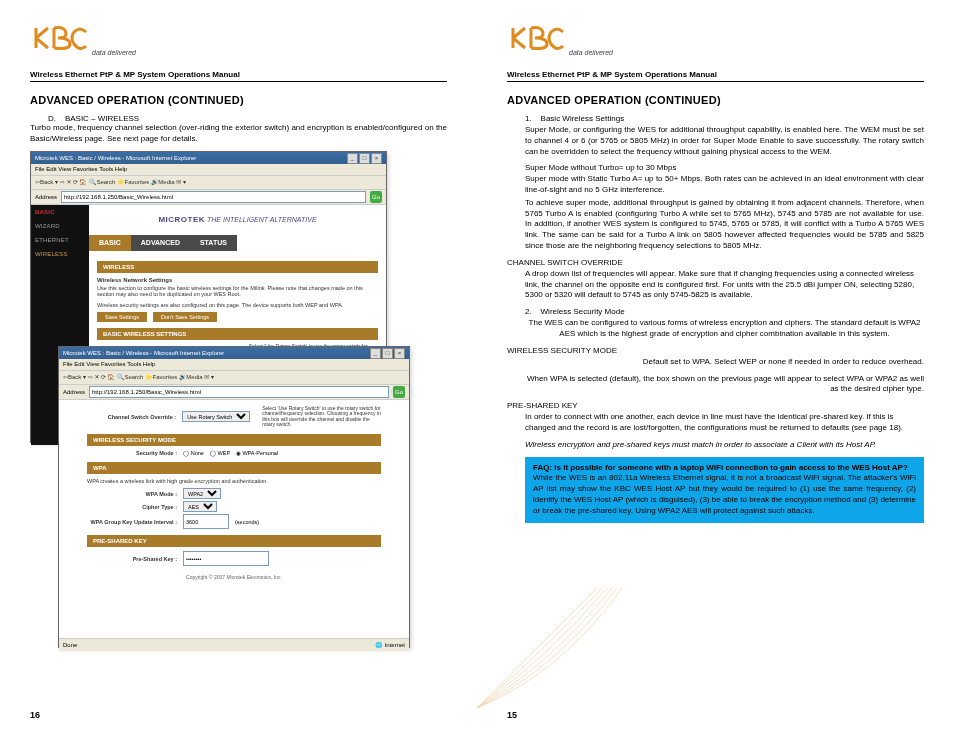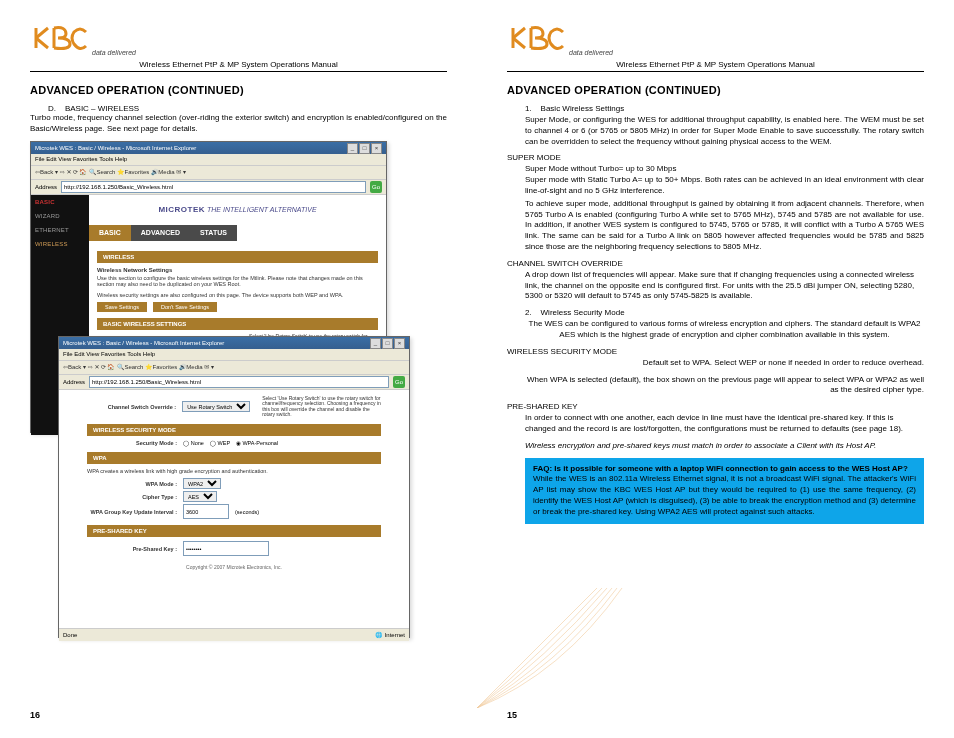--- a/index.html
+++ b/index.html
@@ -17,21 +17,21 @@
     width: 477px;
     height: 738px;
     padding: 18px 30px 18px 30px;
     box-sizing: border-box;
     position: relative;
   }
   .logo-row { display: flex; align-items: flex-end; height: 40px; }
   .logo { width: 60px; height: 34px; position: relative; }
   .logo svg { width: 100%; height: 100%; }
   .tagline { font-style: italic; font-size: 7px; color: #444; margin-left: 2px; position: relative; top: -2px; }
-  .header-bar { border-bottom: 1.5px solid #000; margin-top: 2px; padding-bottom: 2px; text-align: center; font-weight: normal; font-size: 8px; }
+  .header-bar { border-bottom: 1.5px solid #000; margin-top: 12px; padding-bottom: 2px; text-align: left; font-weight: bold; font-size: 8px; }
   .section-title { font-weight: bold; font-size: 11px; margin: 12px 0 8px 0; letter-spacing: 0.3px; }
   .subsec { margin-left: 18px; font-size: 8px; }
   .body-text { font-size: 8px; line-height: 1.35; text-align: justify; margin: 0 0 6px 0; }
   .body-text.indent { margin-left: 18px; }
   .label-line { font-size: 8px; margin: 6px 0 2px 0; }
   .num-item { margin-left: 18px; font-size: 8px; margin-bottom: 2px; }
   .italic { font-style: italic; }
   .faq-box { background: #0ea5e9; padding: 6px 8px; font-size: 8px; line-height: 1.35; text-align: justify; }
   .faq-box .q { font-weight: bold; }
   .pagenum { position: absolute; bottom: 18px; font-size: 9px; font-weight: bold; }
@@ -235,21 +235,20 @@
   </div>
   <div class="header-bar">Wireless Ethernet PtP &amp; MP System Operations Manual</div>
   <div class="section-title">ADVANCED OPERATION (CONTINUED)</div>
 
   <div class="num-item">
     <span>1.</span>&nbsp;&nbsp;&nbsp;
     <span>Basic Wireless Settings</span>
   </div>
   <p class="body-text indent">Super Mode, or configuring the WES for additional throughput capability, is enabled here. The WEM must be set to channel 4 or 6 (or 5765 or 5805 MHz) in order for Super Mode Enable to save successfully. The rotary switch can be overridden to select the frequency without gaining physical access to the WEM.</p>
 
-  <div class="label-line indent">SUPER MODE</div>
   <div class="body-text indent" style="margin-bottom:0">Super Mode without Turbo= up to 30 Mbps</div>
   <div class="body-text indent" style="margin-bottom:2px">Super mode with Static Turbo A= up to 50+ Mbps. Both rates can be achieved in an ideal environment with clear line-of-sight and no 5 GHz interference.</div>
   <p class="body-text indent">To achieve super mode, additional throughput is gained by obtaining it from adjacent channels. Therefore, when 5765 Turbo A is enabled (configuring Turbo A while set to 5765 MHz), 5745 and 5785 are not available for use. In addition, if another WES system is configured to 5745, 5765 or 5785, it will conflict with a Turbo A 5765 WES link. The same can be said for a Turbo A link on 5805 however affected frequencies would be 5785 and 5825 since those are the neighboring frequency selections to 5805 MHz.</p>
 
   <div class="label-line indent">CHANNEL SWITCH OVERRIDE</div>
   <p class="body-text indent" style="text-align:left">A drop down list of frequencies will appear. Make sure that if changing frequencies using a connected wireless link, the channel on the opposite end is configured first. For units with the 25.5 dBi jumper ON, selecting 5280, 5300 or 5320 will default to 5745 as only 5745-5825 is available.</p>
 
   <div class="num-item">
     <span>2.</span>&nbsp;&nbsp;&nbsp;
     <span>Wireless Security Mode</span>

